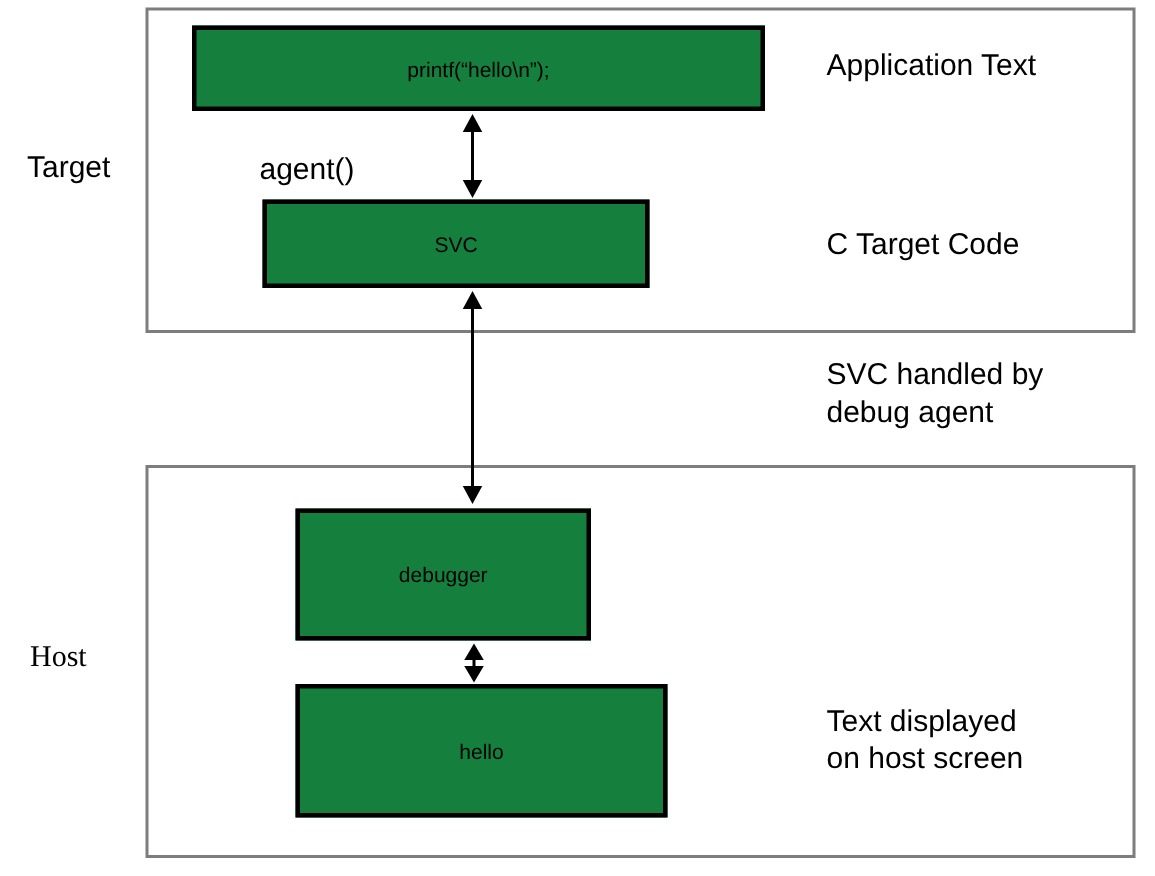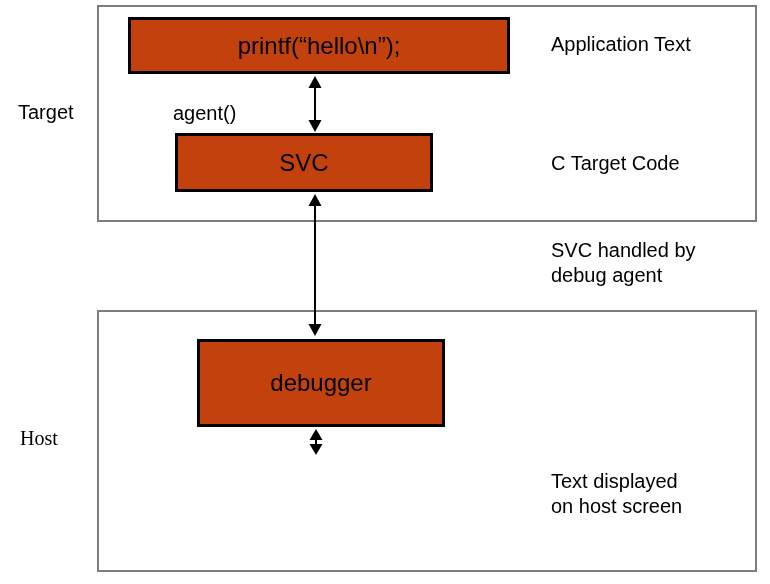--- a/index.html
+++ b/index.html
@@ -22,30 +22,30 @@
     border: 2px solid #7d7d7d;
     background: #ffffff;
   }
   #target-section { left: 97px; top: 5px;   width: 660px; height: 217px; }
   #host-section   { left: 97px; top: 310px; width: 660px; height: 262px; }
 
   .node {
     position: absolute;
     box-sizing: border-box;
     border: 3px solid #000000;
-    background: #c2410c;
+    background: #15803d;
     display: flex;
     align-items: center;
     justify-content: center;
-    font-size: 24px;
+    font-size: 14px;
     z-index: 2;
   }
   #app-box      { left: 128px; top: 17px;  width: 382px; height: 57px; }
   #svc-box      { left: 175px; top: 133px; width: 258px; height: 59px; }
-  #debugger-box { left: 197px; top: 339px; width: 248px; height: 88px; }
+  #debugger-box { left: 197px; top: 339px; width: 197px; height: 88px; }
   #hello-box    { left: 197px; top: 456px; width: 248px; height: 89px; }
 
   .side-label {
     position: absolute;
     font-size: 20px;
     line-height: 24px;
   }
   #target-label { left: 18px; top: 100px; }
   #host-label   { left: 20px; top: 426px; font-family: Liberation Serif, serif; }
 
@@ -93,20 +93,23 @@
 
   <div class="node" id="app-box">
     <span>printf(“hello\n”);</span>
   </div>
   <div class="node" id="svc-box">
     <span>SVC</span>
   </div>
   <div class="node" id="debugger-box">
     <span>debugger</span>
   </div>
+  <div class="node" id="hello-box">
+    <span>hello</span>
+  </div>
 
   <div id="printf-label">agent()</div>
 
   <div class="annotation" id="ann-application">Application Text</div>
   <div class="annotation" id="ann-clibrary">C Target Code</div>
   <div class="annotation" id="ann-svc-handled">SVC handled by
 debug agent</div>
   <div class="annotation" id="ann-text-displayed">Text displayed
 on host screen</div>
 

